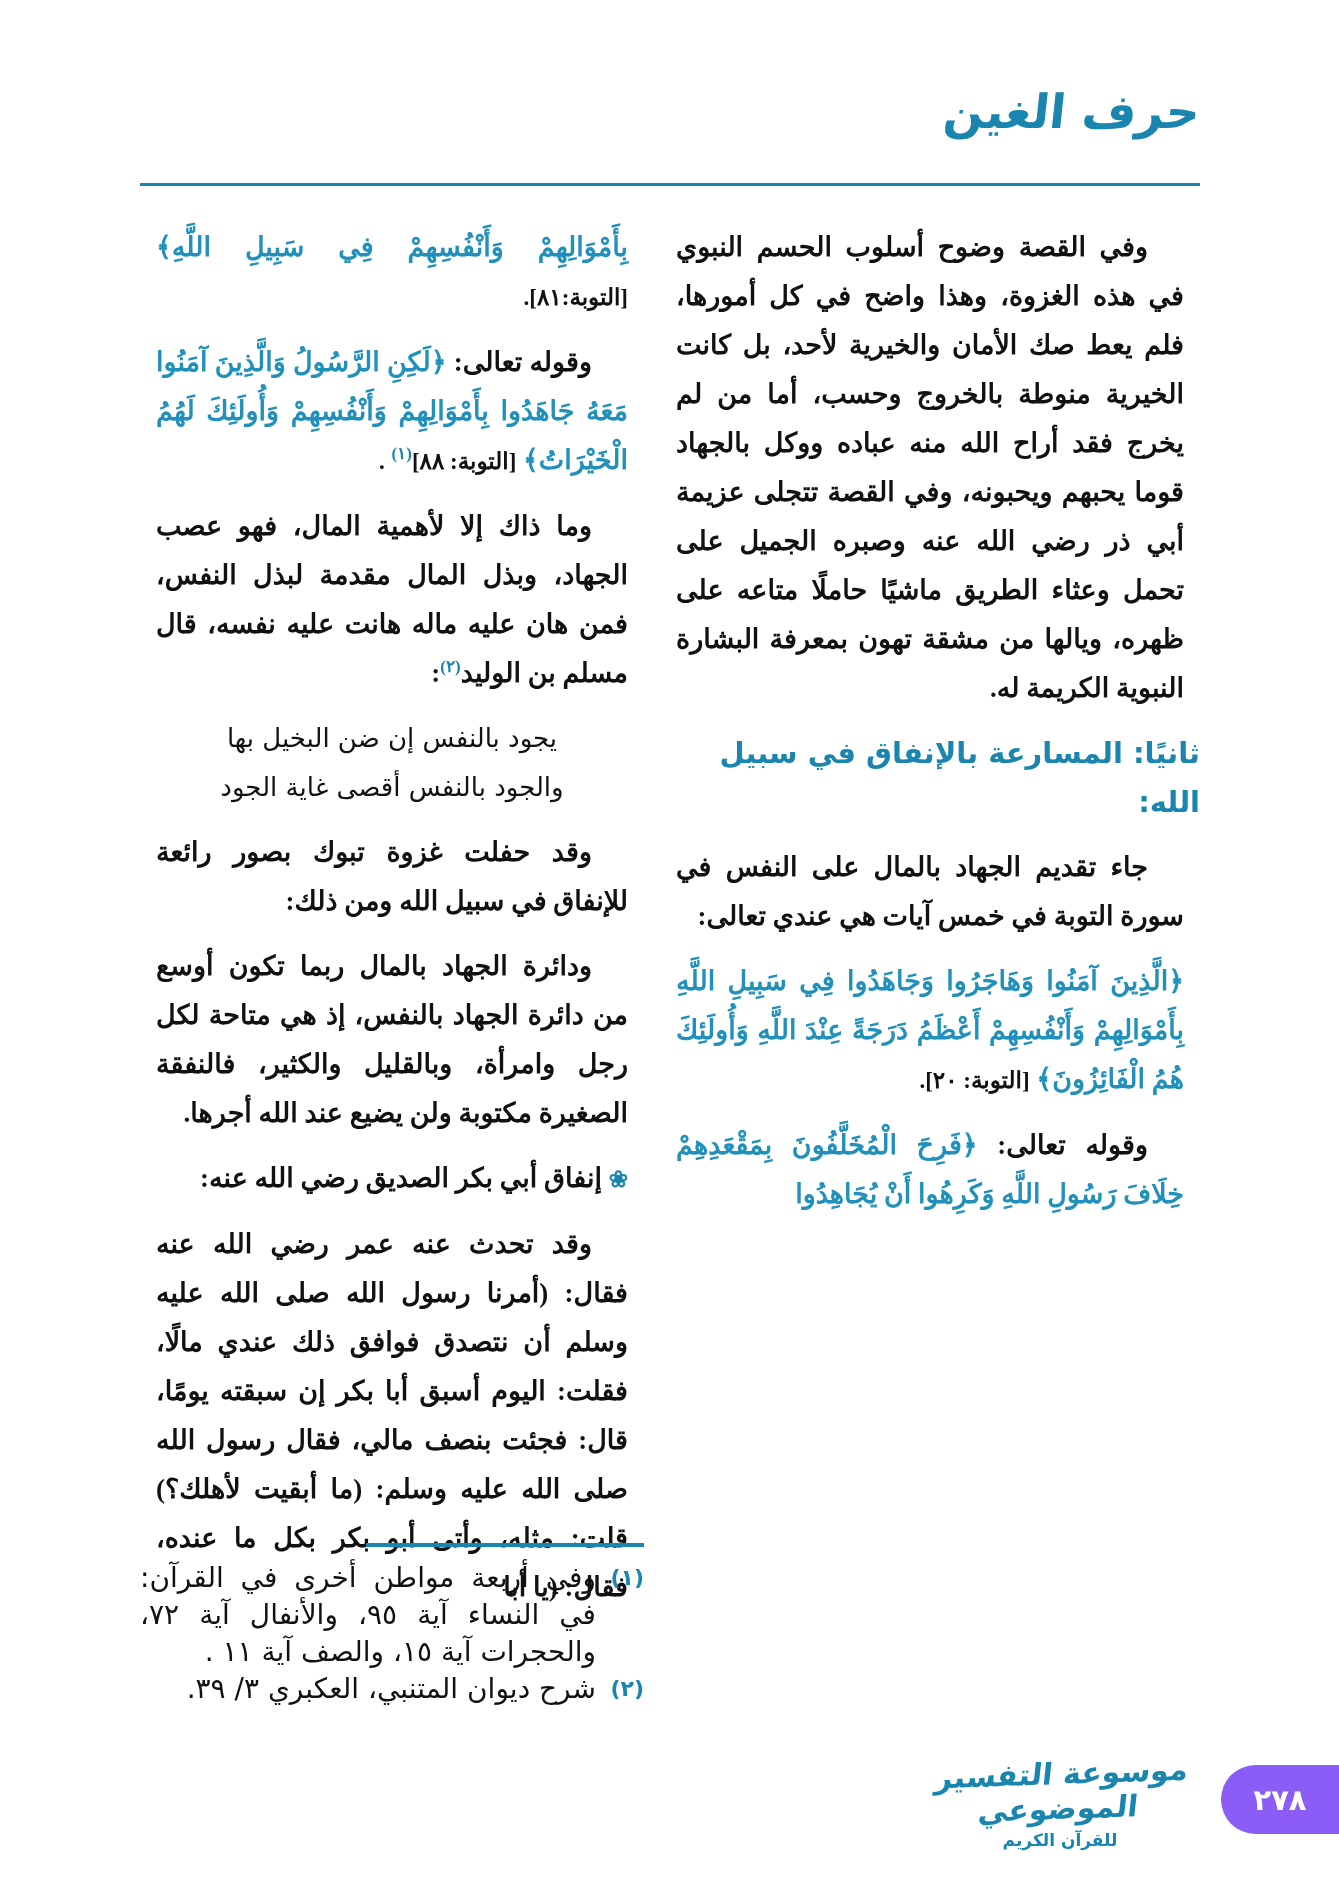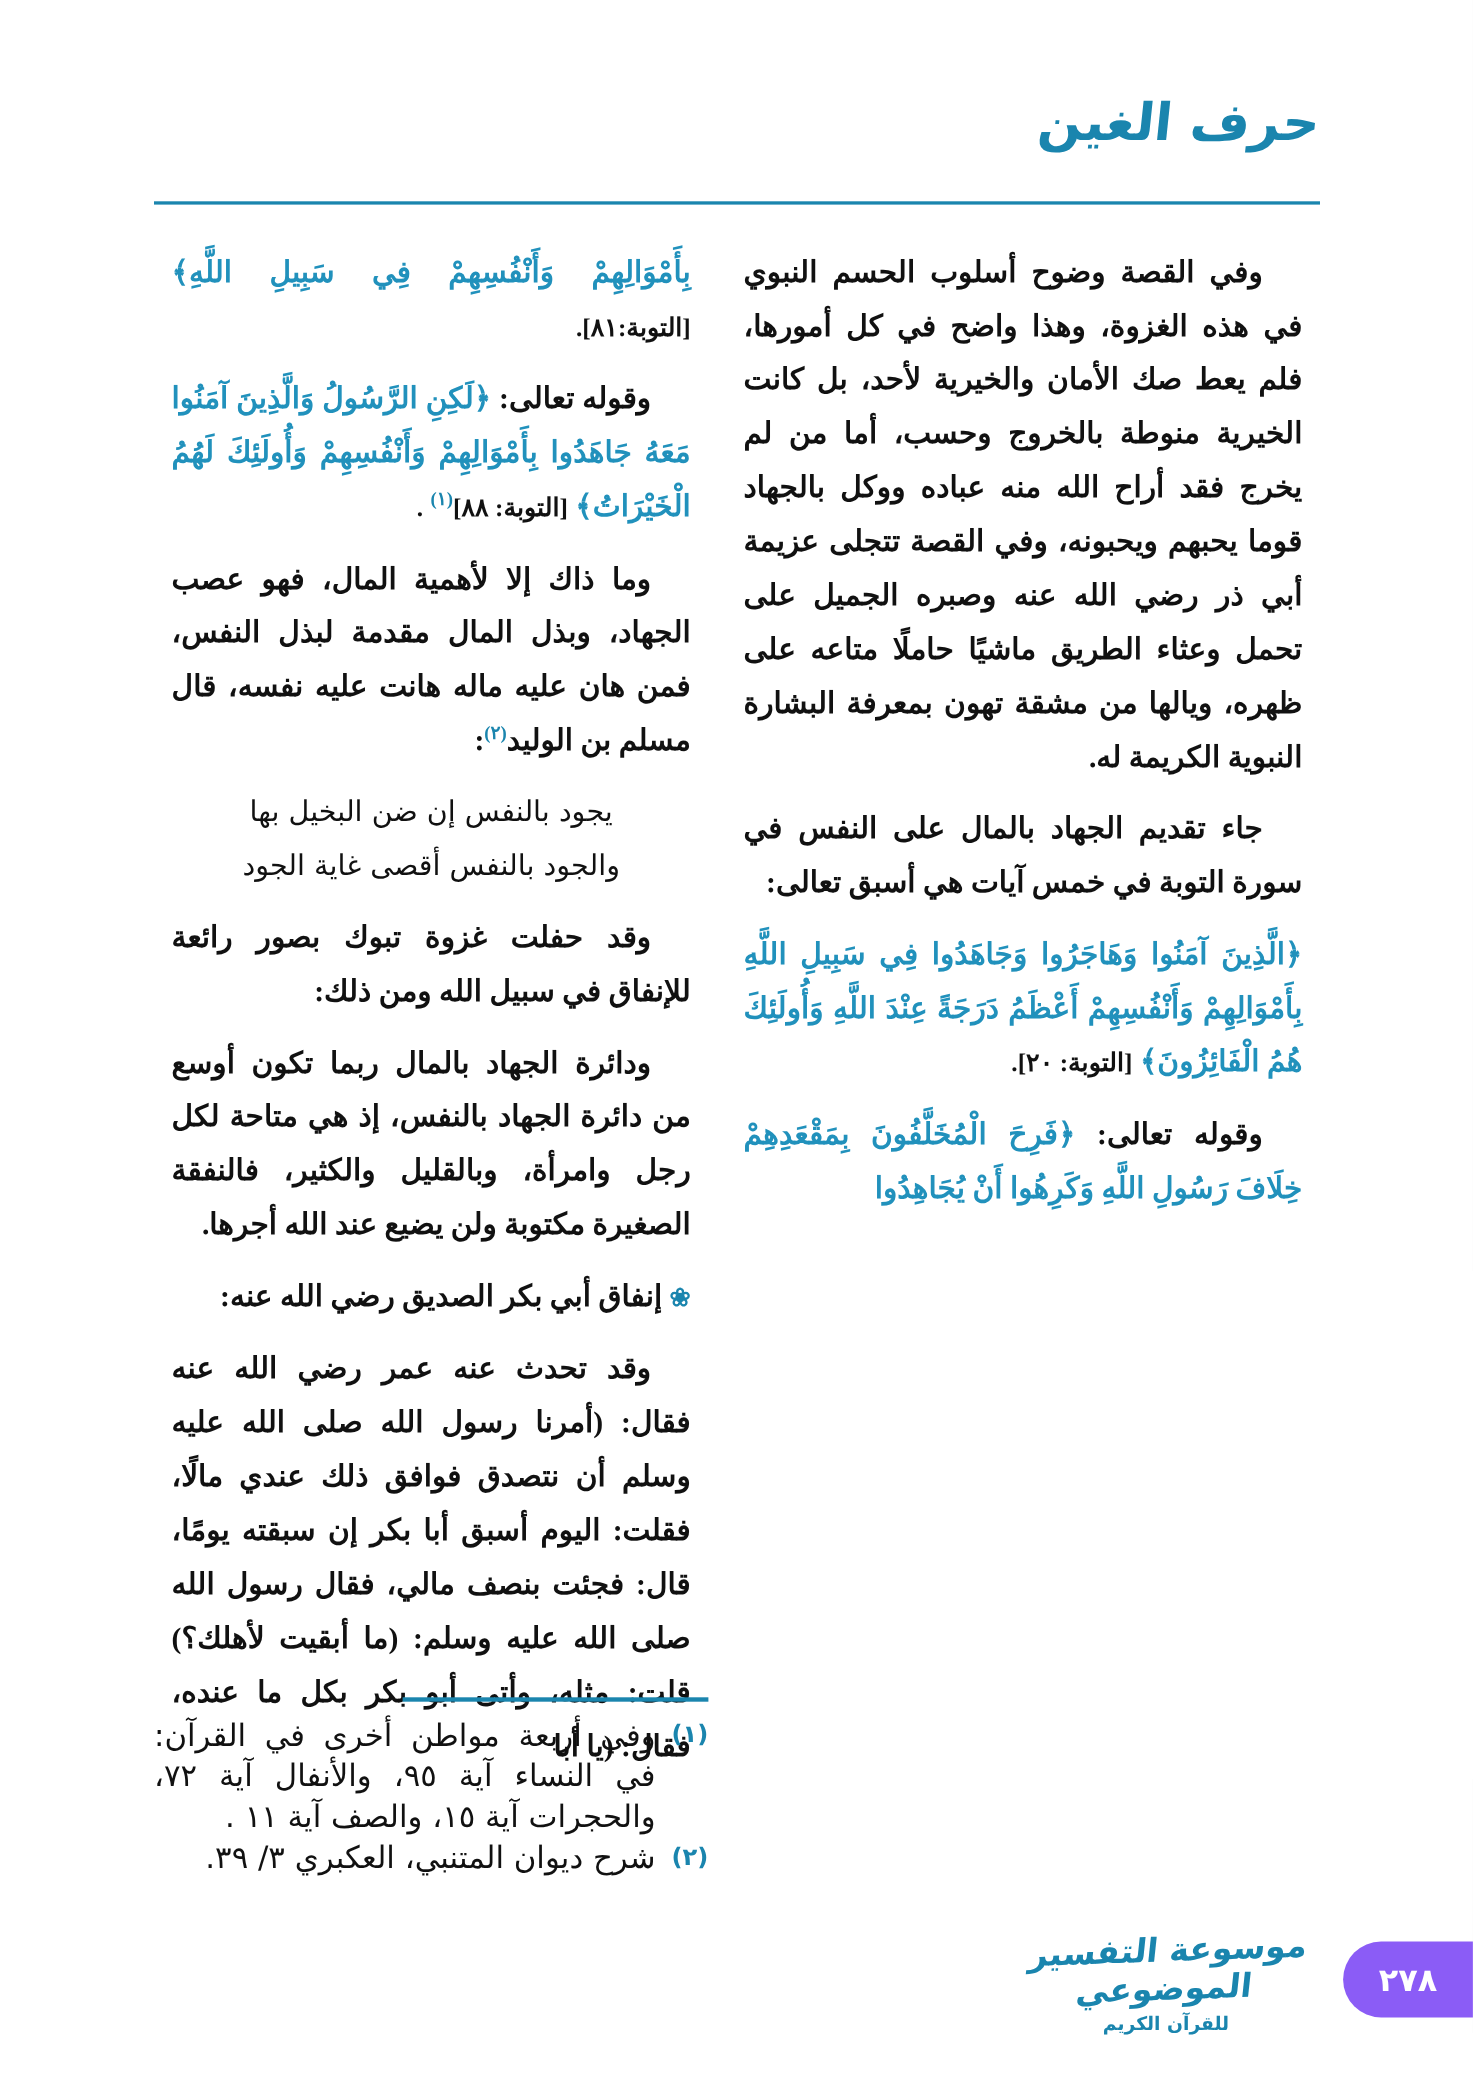--- a/index.html
+++ b/index.html
@@ -86,21 +86,22 @@
 
 <div class="page">
 
   <div class="chapter-title">حرف الغين</div>
   <div class="header-rule"></div>
 
   <main class="columns">
 
     <section class="col col-right">
       <p class="para indent">وفي القصة وضوح أسلوب الحسم النبوي في هذه الغزوة، وهذا واضح في كل أمورها، فلم يعط صك الأمان والخيرية لأحد، بل كانت الخيرية منوطة بالخروج وحسب، أما من لم يخرج فقد أراح الله منه عباده ووكل بالجهاد قوما يحبهم ويحبونه، وفي القصة تتجلى عزيمة أبي ذر رضي الله عنه وصبره الجميل على تحمل وعثاء الطريق ماشيًا حاملًا متاعه على ظهره، ويالها من مشقة تهون بمعرفة البشارة النبوية الكريمة له.</p>
-      <p class="para indent">جاء تقديم الجهاد بالمال على النفس في سورة التوبة في خمس آيات هي أسبق تعالى:</p>
+      <h2 class="section-heading">ثانيًا: المسارعة بالإنفاق في سبيل الله:</h2>
+      <p class="para indent">جاء تقديم الجهاد بالمال على النفس في سورة التوبة في خمس آيات هي عندي تعالى:</p>
       <p class="para"><span class="verse">﴿الَّذِينَ آمَنُوا وَهَاجَرُوا وَجَاهَدُوا فِي سَبِيلِ اللَّهِ بِأَمْوَالِهِمْ وَأَنْفُسِهِمْ أَعْظَمُ دَرَجَةً عِنْدَ اللَّهِ وَأُولَئِكَ هُمُ الْفَائِزُونَ﴾</span> <span class="ref">[التوبة: ٢٠].</span></p>
       <p class="para indent"><span>وقوله تعالى:</span> <span class="verse">﴿فَرِحَ الْمُخَلَّفُونَ بِمَقْعَدِهِمْ خِلَافَ رَسُولِ اللَّهِ وَكَرِهُوا أَنْ يُجَاهِدُوا</span></p>
     </section>
 
     <section class="col col-left">
       <p class="para"><span class="verse">بِأَمْوَالِهِمْ وَأَنْفُسِهِمْ فِي سَبِيلِ اللَّهِ﴾</span> <span class="ref">[التوبة:٨١].</span></p>
       <p class="para indent"><span>وقوله تعالى:</span> <span class="verse">﴿لَكِنِ الرَّسُولُ وَالَّذِينَ آمَنُوا مَعَهُ جَاهَدُوا بِأَمْوَالِهِمْ وَأَنْفُسِهِمْ وَأُولَئِكَ لَهُمُ الْخَيْرَاتُ﴾</span> <span class="ref">[التوبة: ٨٨]</span><sup class="fn-mark">(١)</sup> <span class="ref">.</span></p>
       <p class="para indent"><span>وما ذاك إلا لأهمية المال، فهو عصب الجهاد، وبذل المال مقدمة لبذل النفس، فمن هان عليه ماله هانت عليه نفسه، قال مسلم بن الوليد</span><sup class="fn-mark">(٢)</sup><span>:</span></p>
       <p class="poetry">يجود بالنفس إن ضن البخيل بها</p>
       <p class="poetry">والجود بالنفس أقصى غاية الجود</p>

